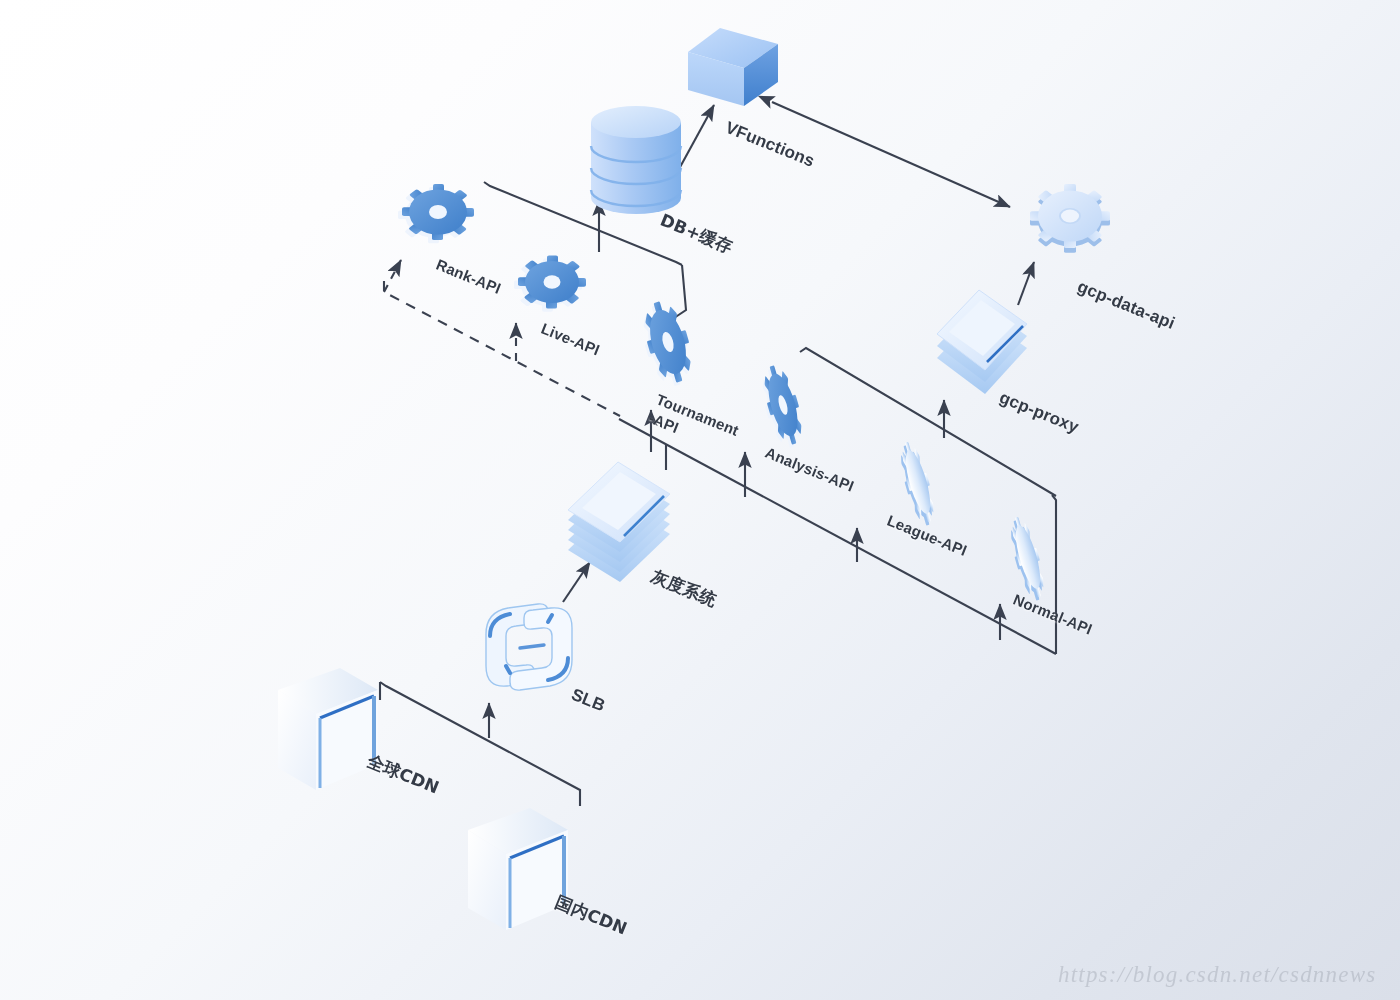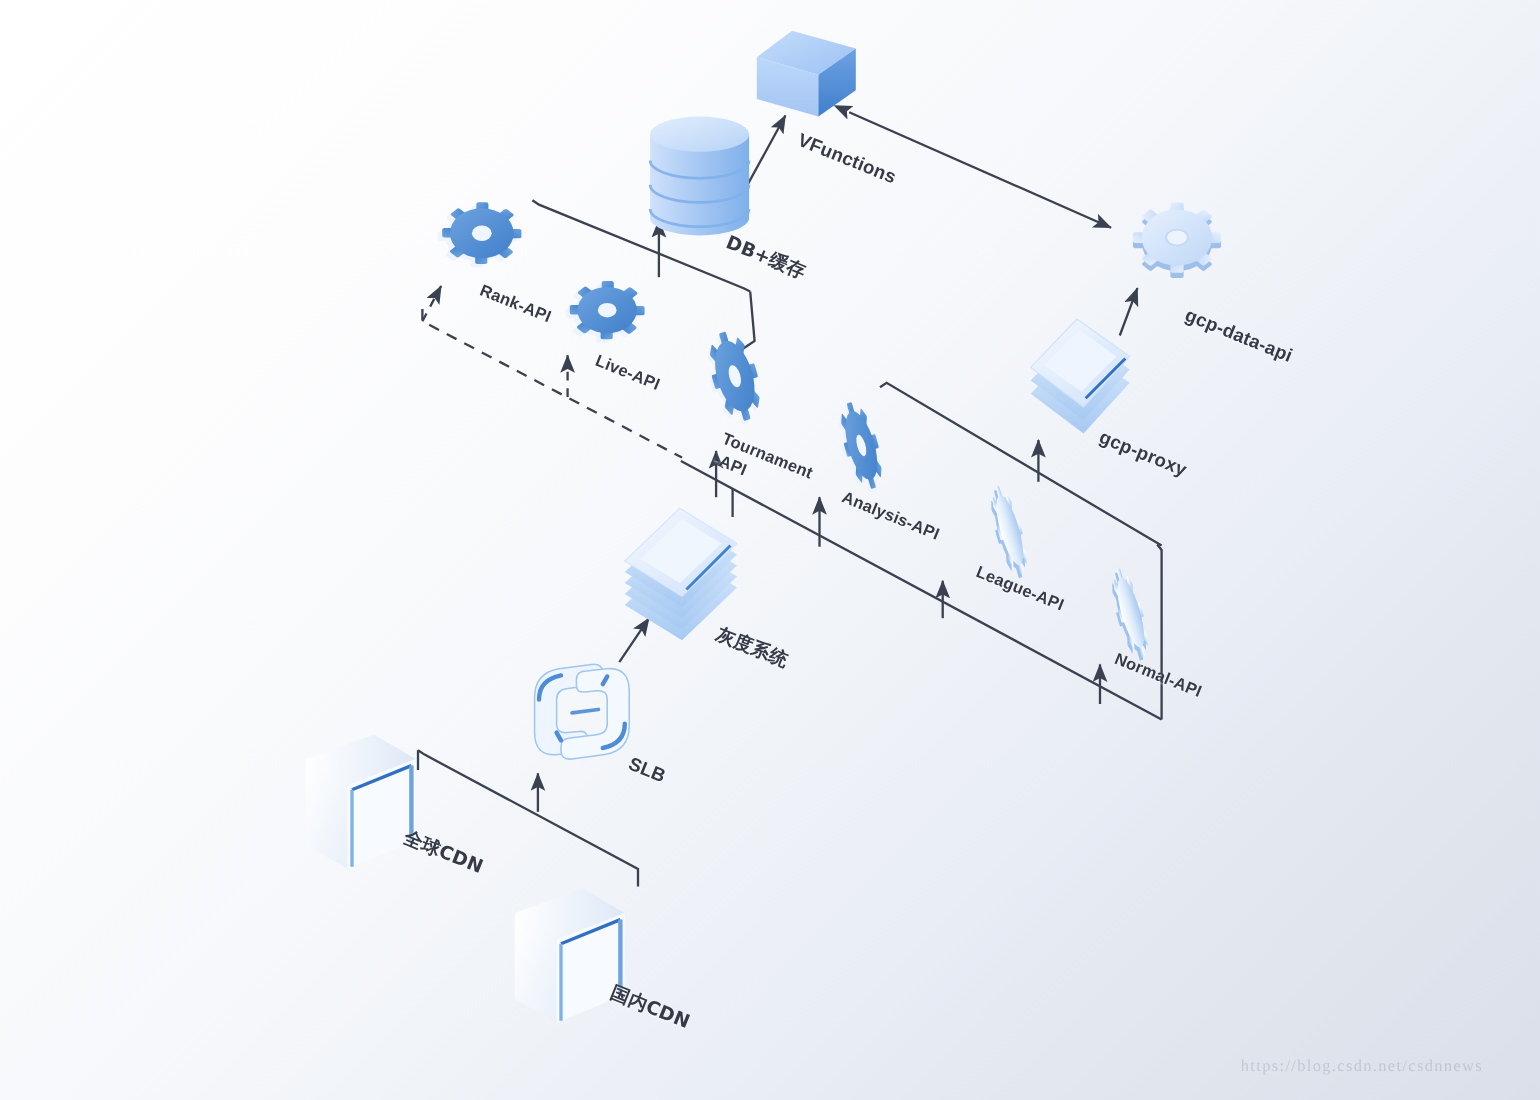--- a/index.html
+++ b/index.html
@@ -40,27 +40,28 @@
     font-weight: 700;
     letter-spacing: .2px;
     transform-origin: 0% 50%;
     text-shadow: 0 1px 2px rgba(255,255,255,.75);
   }
   .label.cn {
     font-family: "DejaVu Sans", "Liberation Sans", sans-serif;
   }
   .watermark {
     position: absolute;
-    left: 1128px;
+    left: 1058px;
     top: 962px;
     font-family: "Liberation Serif", "DejaVu Serif", serif;
-    font-size: 15px;
+    font-size: 23px;
     letter-spacing: 1.2px;
     color: rgba(140,146,158,0.33);
     white-space: pre;
+    font-style: italic;
   }
 </style>
 </head>
 <body>
 
 <div id="stage">
 
   <svg id="wires" viewBox="0 0 1400 1000">
     <defs>
       <marker id="arrow" markerWidth="9" markerHeight="9" refX="7.6" refY="3.2" orient="auto" markerUnits="strokeWidth">

